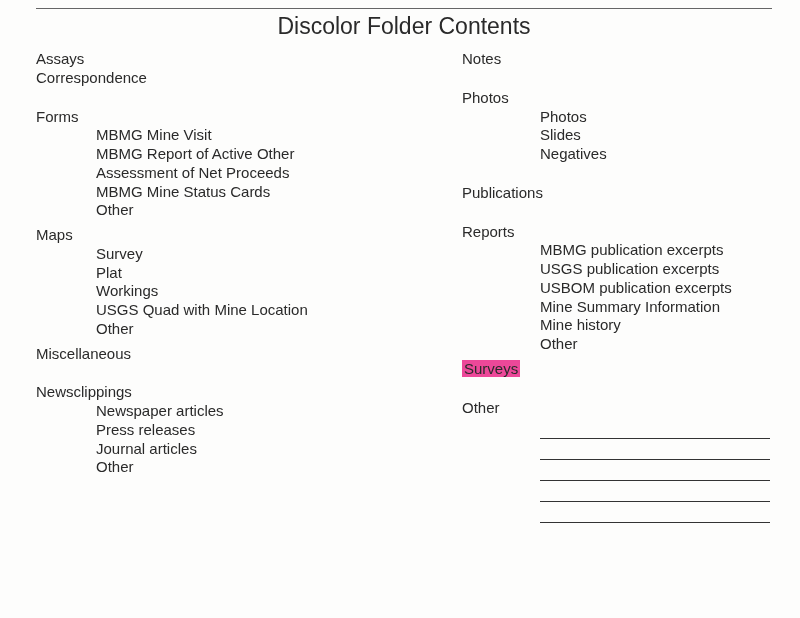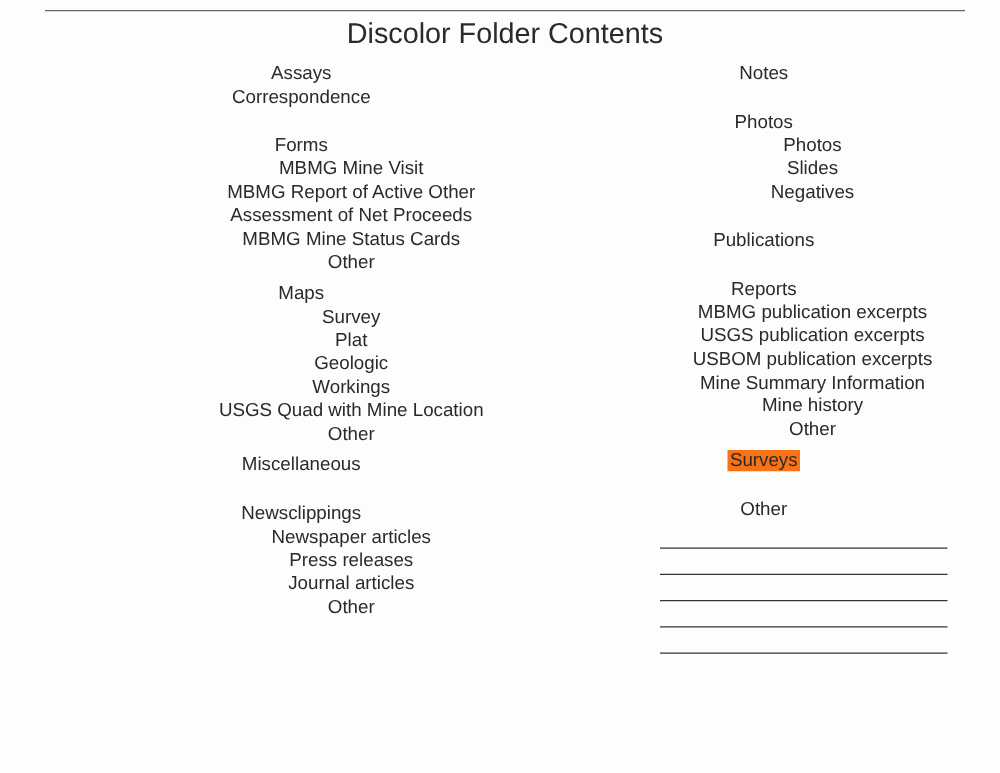--- a/index.html
+++ b/index.html
@@ -20,44 +20,43 @@
     margin-bottom: 4px;
   }
   h1.title {
     text-align: center;
     font-size: 23px;
     font-weight: normal;
     margin-bottom: 10px;
   }
   .cols {
     display: flex;
-    gap: 4px;
-    text-align: center;
+    gap: 16px;
   }
   .col-left {
     width: 410px;
   }
   .col-right {
     flex: 1;
   }
   .cat-label {
     line-height: 1.25;
   }
   .sublist {
-    margin-left: 80px;
+    margin-left: 60px;
     line-height: 1.25;
   }
   .sublist-r {
     margin-left: 78px;
     line-height: 1.25;
   }
   .spacer-sm { height: 6px; }
   .spacer-md { height: 20px; }
   .highlight {
-    background: #f97316;
+    background: #ec4899;
     padding: 0 2px;
   }
   .blanks {
     margin-left: 78px;
     margin-top: 4px;
   }
   .blank-line {
     border-bottom: 1px solid #333;
     height: 18px;
     width: 230px;
@@ -87,21 +86,20 @@
         <div>MBMG Mine Status Cards</div>
         <div>Other</div>
       </div>
 
       <div class="spacer-sm"></div>
 
       <div class="cat-label">Maps</div>
       <div class="sublist">
         <div>Survey</div>
         <div>Plat</div>
-        <div>Geologic</div>
         <div>Workings</div>
         <div>USGS Quad with Mine Location</div>
         <div>Other</div>
       </div>
 
       <div class="spacer-sm"></div>
 
       <div class="cat-label">Miscellaneous</div>
 
       <div class="spacer-md"></div>

